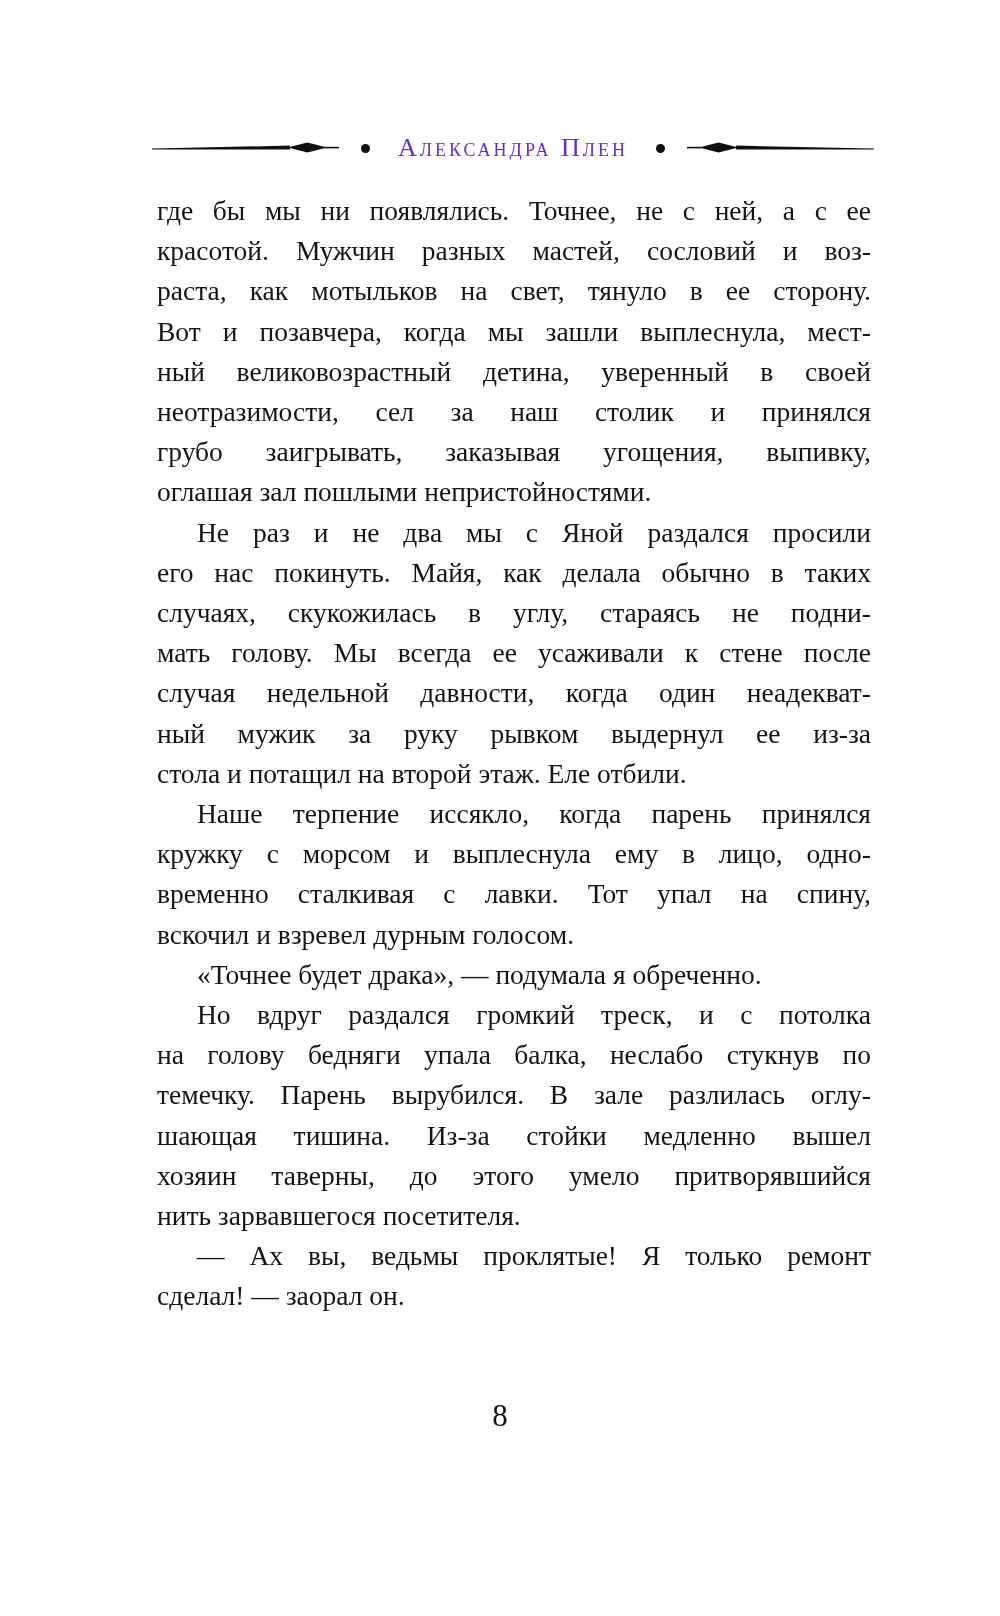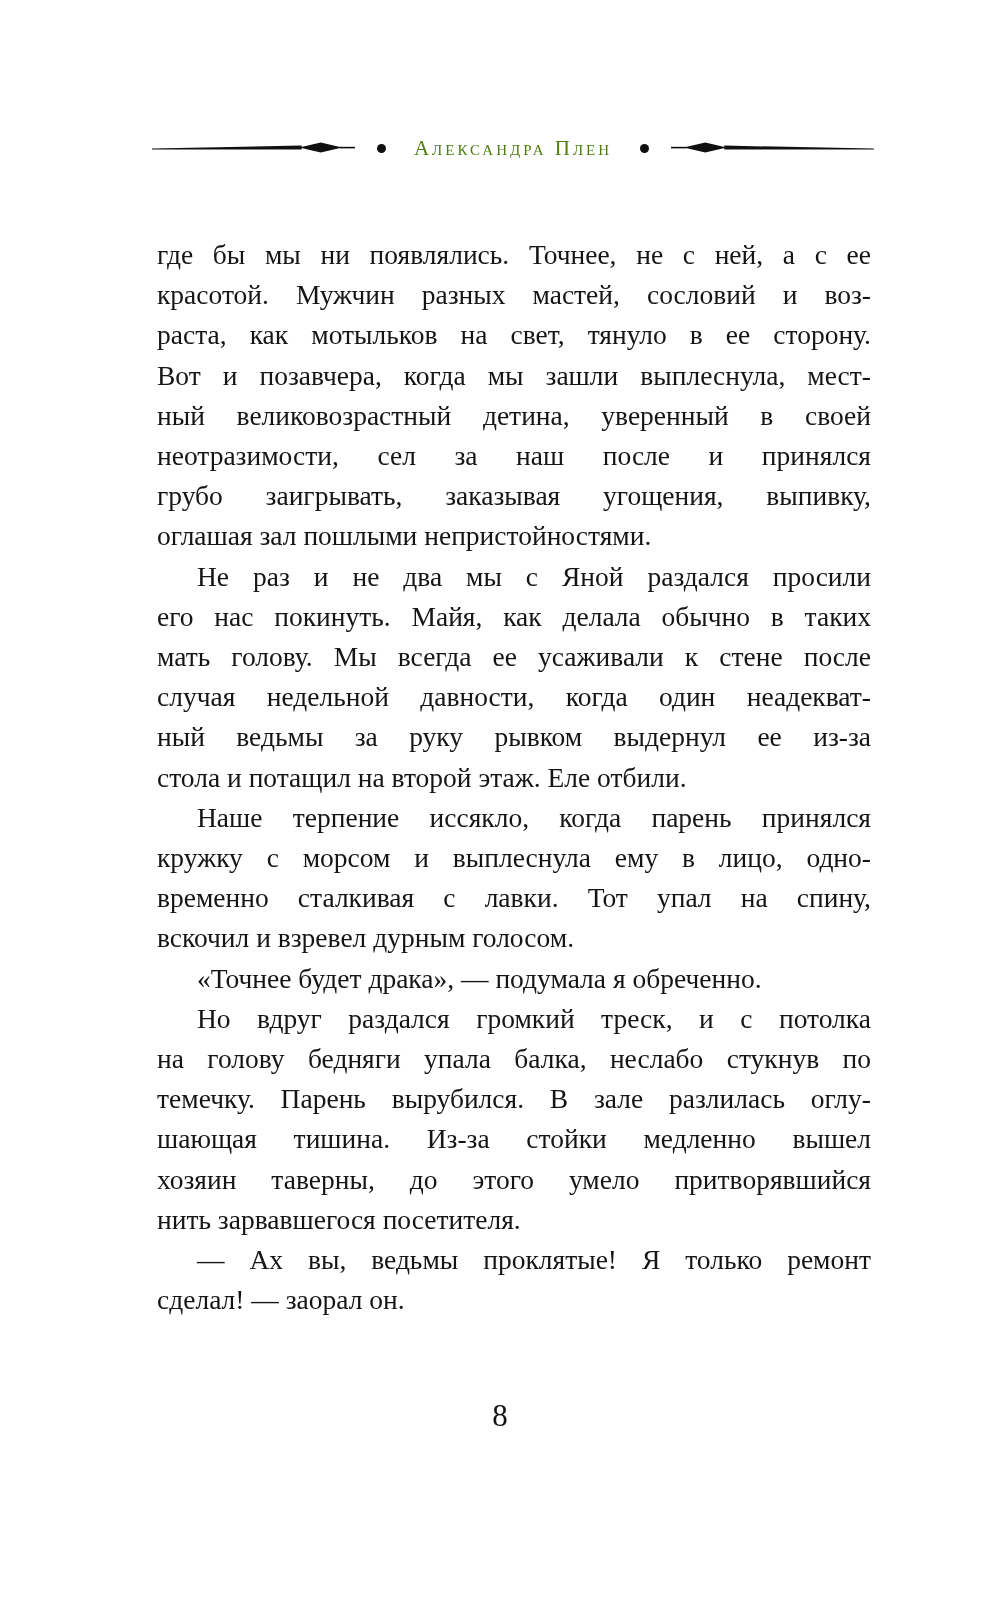--- a/index.html
+++ b/index.html
@@ -38,38 +38,37 @@
     flex: 0 0 auto;
     width: 9px;
     height: 9px;
     border-radius: 50%;
     background: #101010;
     margin: 0 22px;
   }
   .author {
     flex: 0 0 auto;
     margin: 0 6px;
-    font-size: 21px;
+    font-size: 26px;
     font-weight: 400;
     font-variant: small-caps;
     letter-spacing: 3px;
     white-space: nowrap;
-    color: #4d7c0f;
+    color: #6d28d9;
   }
 
   
   .text-block {
     position: absolute;
     top: 191px;
     left: 157px;
     width: 714px;
     font-size: 27.5px;
     line-height: 40.2px;
     hyphens: none;
-    margin-top: 44px;
   }
   .para { margin: 0; padding: 0; }
   .line {
     display: block;
     text-align: justify;
     text-align-last: justify;
   }
   .line.last { text-align-last: left; }
   .para.indent .line:first-child { text-indent: 40px; }
 
@@ -105,30 +104,31 @@
     </svg>
   </header>
 
   <main class="text-block" id="text-body">
       <p class="para">
         <span class="line">где бы мы ни появлялись. Точнее, не с ней, а с ее</span>
         <span class="line">красотой. Мужчин разных мастей, сословий и воз-</span>
         <span class="line">раста, как мотыльков на свет, тянуло в ее сторону.</span>
         <span class="line">Вот и позавчера, когда мы зашли выплеснула, мест-</span>
         <span class="line">ный великовозрастный детина, уверенный в своей</span>
-        <span class="line">неотразимости, сел за наш после и принялся</span>
+        <span class="line">неотразимости, сел за наш столик и принялся</span>
         <span class="line">грубо заигрывать, заказывая угощения, выпивку,</span>
         <span class="line last">оглашая зал пошлыми непристойностями.</span>
       </p>
       <p class="para indent">
         <span class="line">Не раз и не два мы с Яной раздался просили</span>
         <span class="line">его нас покинуть. Майя, как делала обычно в таких</span>
+        <span class="line">случаях, скукожилась в углу, стараясь не подни-</span>
         <span class="line">мать голову. Мы всегда ее усаживали к стене после</span>
         <span class="line">случая недельной давности, когда один неадекват-</span>
-        <span class="line">ный ведьмы за руку рывком выдернул ее из-за</span>
+        <span class="line">ный мужик за руку рывком выдернул ее из-за</span>
         <span class="line last">стола и потащил на второй этаж. Еле отбили.</span>
       </p>
       <p class="para indent">
         <span class="line">Наше терпение иссякло, когда парень принялся</span>
         <span class="line">кружку с морсом и выплеснула ему в лицо, одно-</span>
         <span class="line">временно сталкивая с лавки. Тот упал на спину,</span>
         <span class="line last">вскочил и взревел дурным голосом.</span>
       </p>
       <p class="para indent">
         <span class="line last">«Точнее будет драка», — подумала я обреченно.</span>

